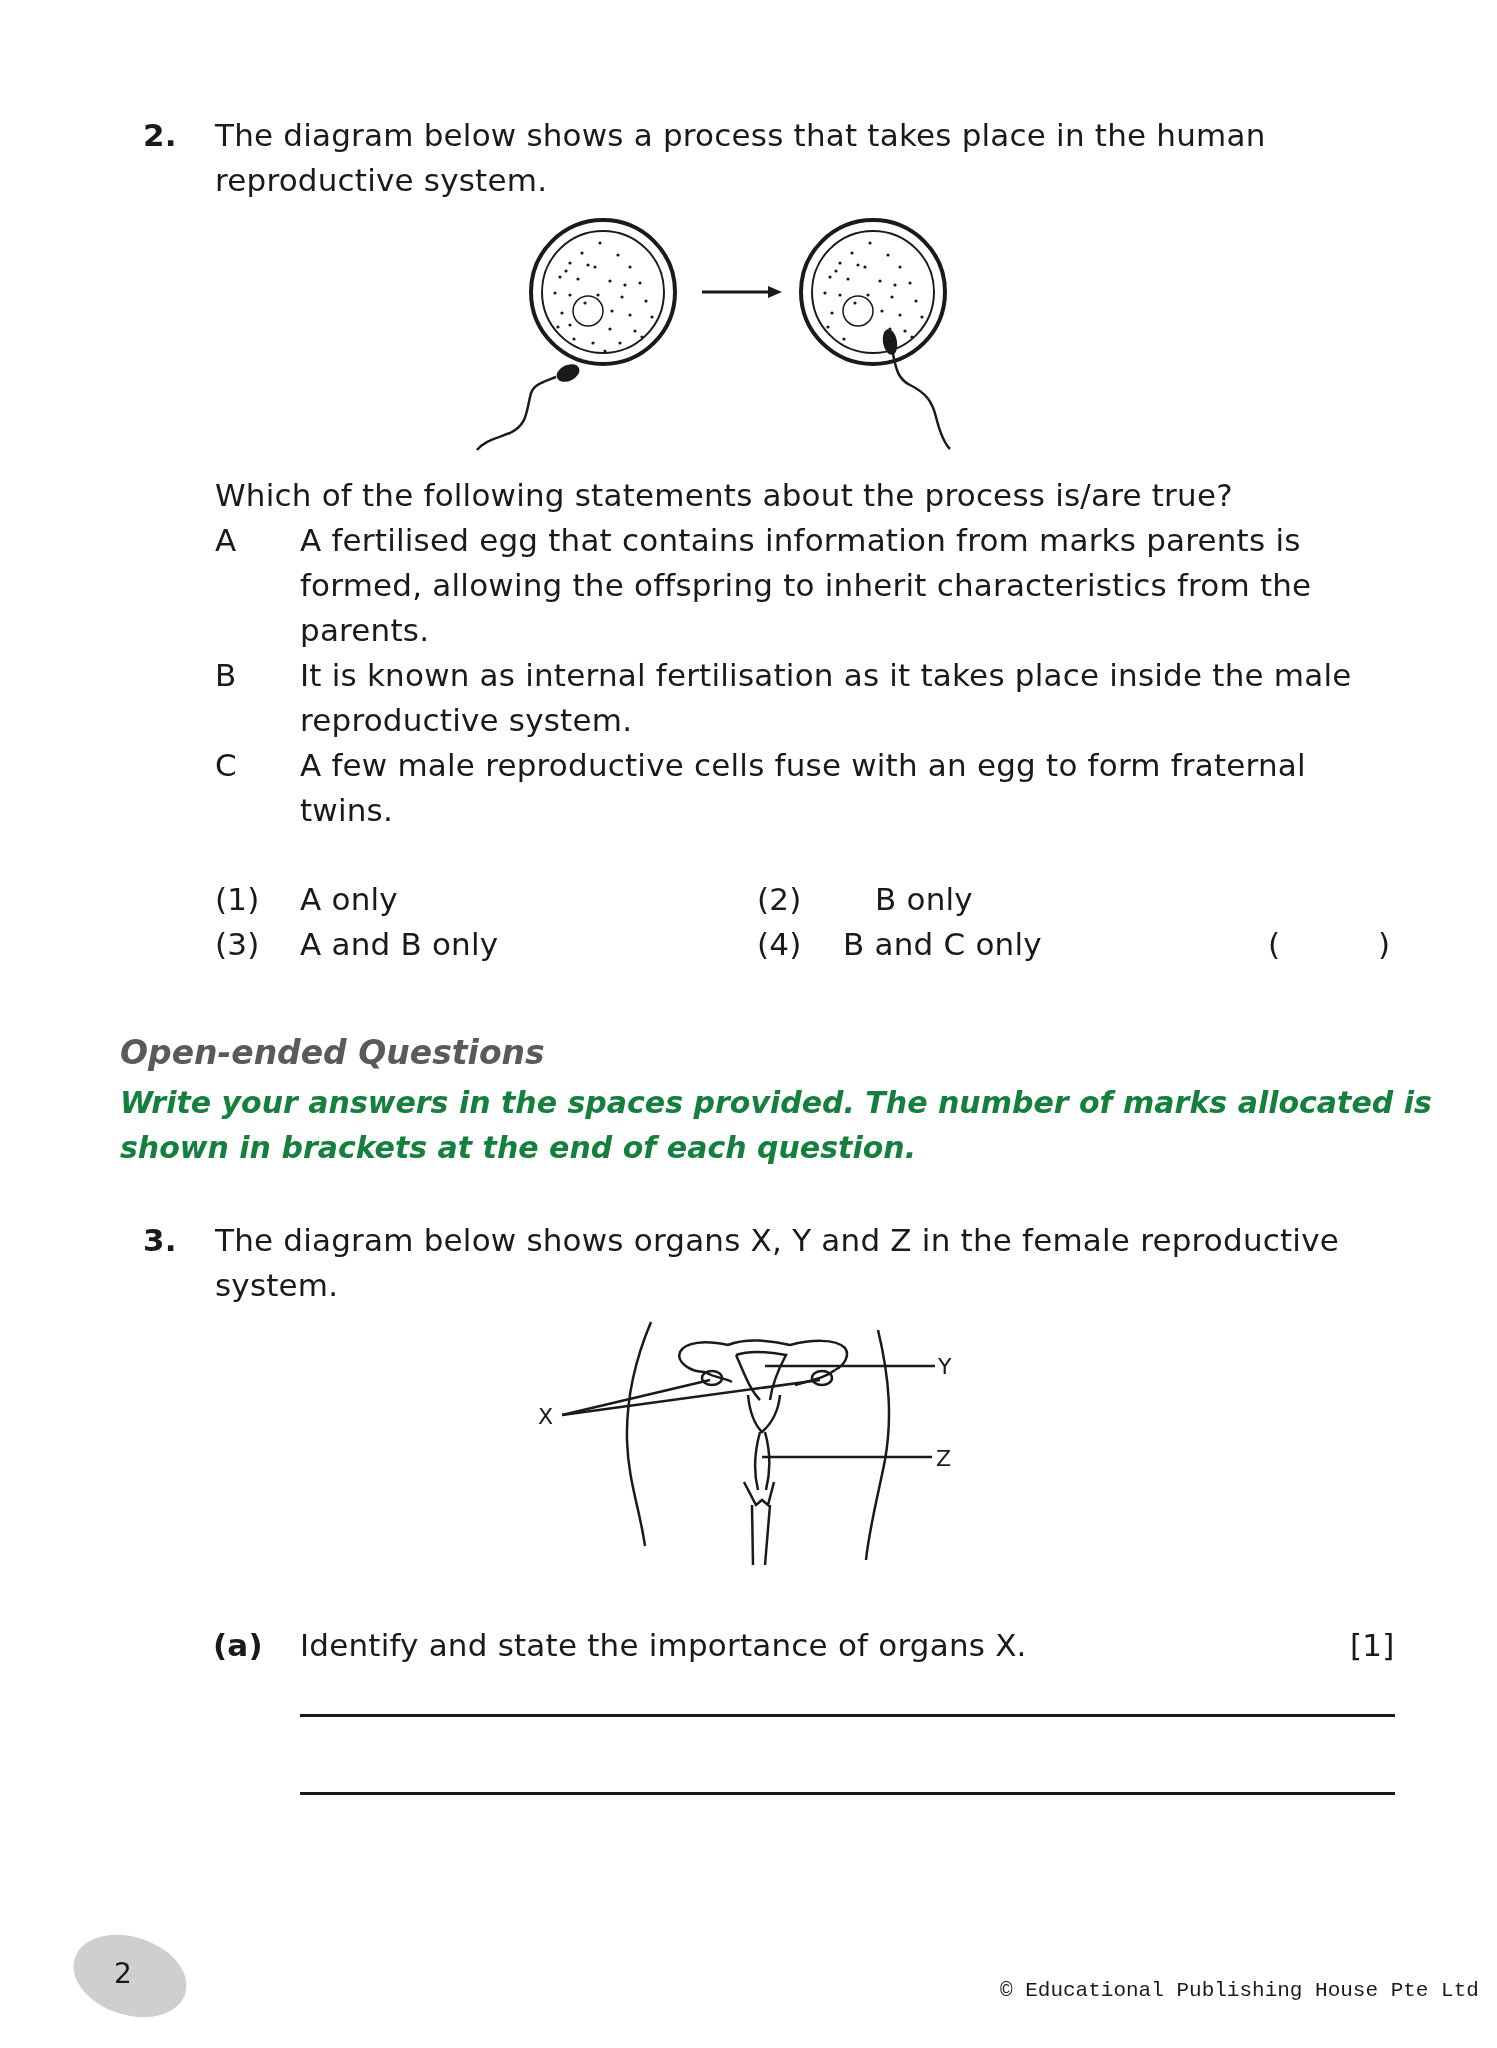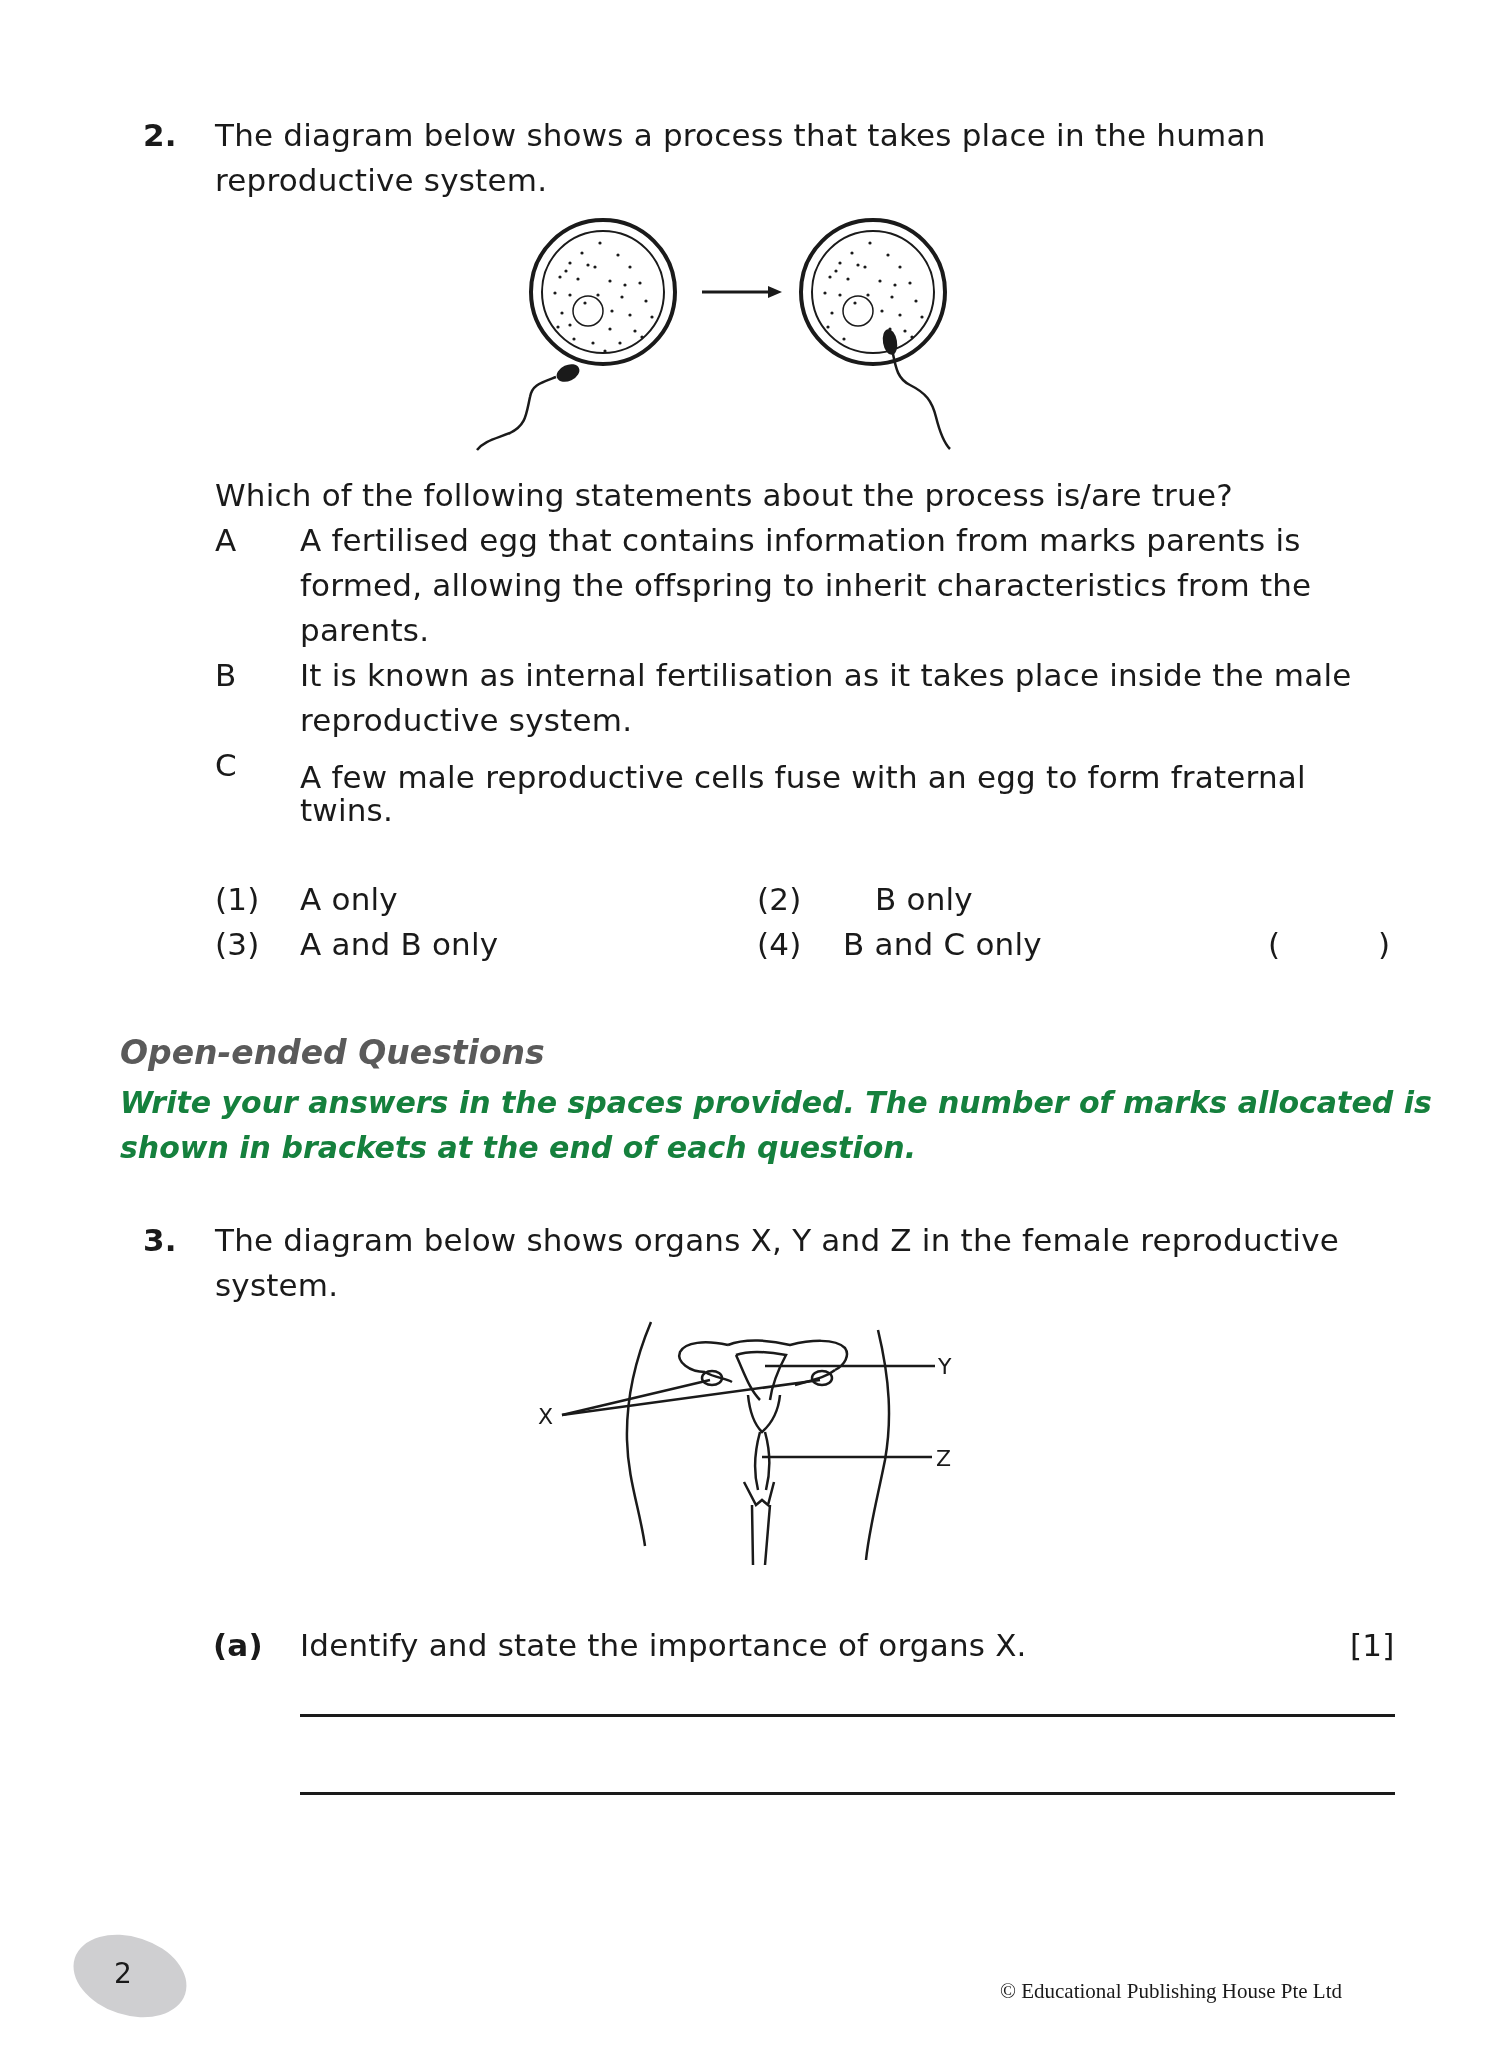--- a/index.html
+++ b/index.html
@@ -6,21 +6,21 @@
   body { width:1497px; height:2048px; position:relative; overflow:hidden;
          font-family:"DejaVu Sans", sans-serif; color:#1a1a1a; }
   .t { position:absolute; font-size:31px; line-height:45px; white-space:nowrap; letter-spacing:0.2px; }
   .qnum { font-weight:bold; }
   .heading { position:absolute; font-size:33px; font-weight:bold; font-style:italic; color:#5a5a5a; }
   .instr { position:absolute; font-size:30px; font-weight:bold; font-style:italic; line-height:45px; color:#15803d; }
   .answer-line { position:absolute; height:3px; background:#1a1a1a; }
   .page-badge { position:absolute; left:72px; top:1937px; width:116px; height:78px; border-radius:50%;
                 background:#cfcfd1; transform:rotate(18deg); }
   .page-num { position:absolute; left:114px; top:1957px; font-size:28px; color:#1a1a1a; }
-  .footer { position:absolute; left:1000px; top:1979px; font-size:21px; color:#1a1a1a; font-family:Liberation Serif, serif; }
+  .footer { position:absolute; left:1000px; top:1979px; font-size:21px; color:#1a1a1a; font-family:Liberation Mono, monospace; }
   svg { position:absolute; overflow:visible; }
 </style>
 </head>
 <body>
 
 <div class="t qnum" style="left:143px; top:113px;">2.</div>
 <div class="t" style="left:215px; top:113px;">The diagram below shows a process that takes place in the human</div>
 <div class="t" style="left:215px; top:158px;">reproductive system.</div>
 
 <svg style="left:470px; top:205px;" width="560" height="245" viewBox="0 0 560 245">
@@ -117,21 +117,21 @@
 <div class="t" style="left:215px; top:518px;">A</div>
 <div class="t" style="left:300px; top:518px;">A fertilised egg that contains information from marks parents is</div>
 <div class="t" style="left:300px; top:563px;">formed, allowing the offspring to inherit characteristics from the</div>
 <div class="t" style="left:300px; top:608px;">parents.</div>
 
 <div class="t" style="left:215px; top:653px;">B</div>
 <div class="t" style="left:300px; top:653px;">It is known as internal fertilisation as it takes place inside the male</div>
 <div class="t" style="left:300px; top:698px;">reproductive system.</div>
 
 <div class="t" style="left:215px; top:743px;">C</div>
-<div class="t" style="left:300px; top:743px;margin-top:12px;">A few male reproductive cells fuse with an egg to form fraternal</div>
+<div class="t" style="left:300px; top:743px;">A few male reproductive cells fuse with an egg to form fraternal</div>
 <div class="t" style="left:300px; top:788px;">twins.</div>
 
 <div>
   <div class="t" style="left:215px; top:877px;">(1)</div>
   <div class="t" style="left:300px; top:877px;">A only</div>
 </div>
 <div>
   <div class="t" style="left:757px; top:877px;">(2)</div>
   <div class="t" style="left:843px; top:877px;margin-left:32px;">B only</div>
 </div>

